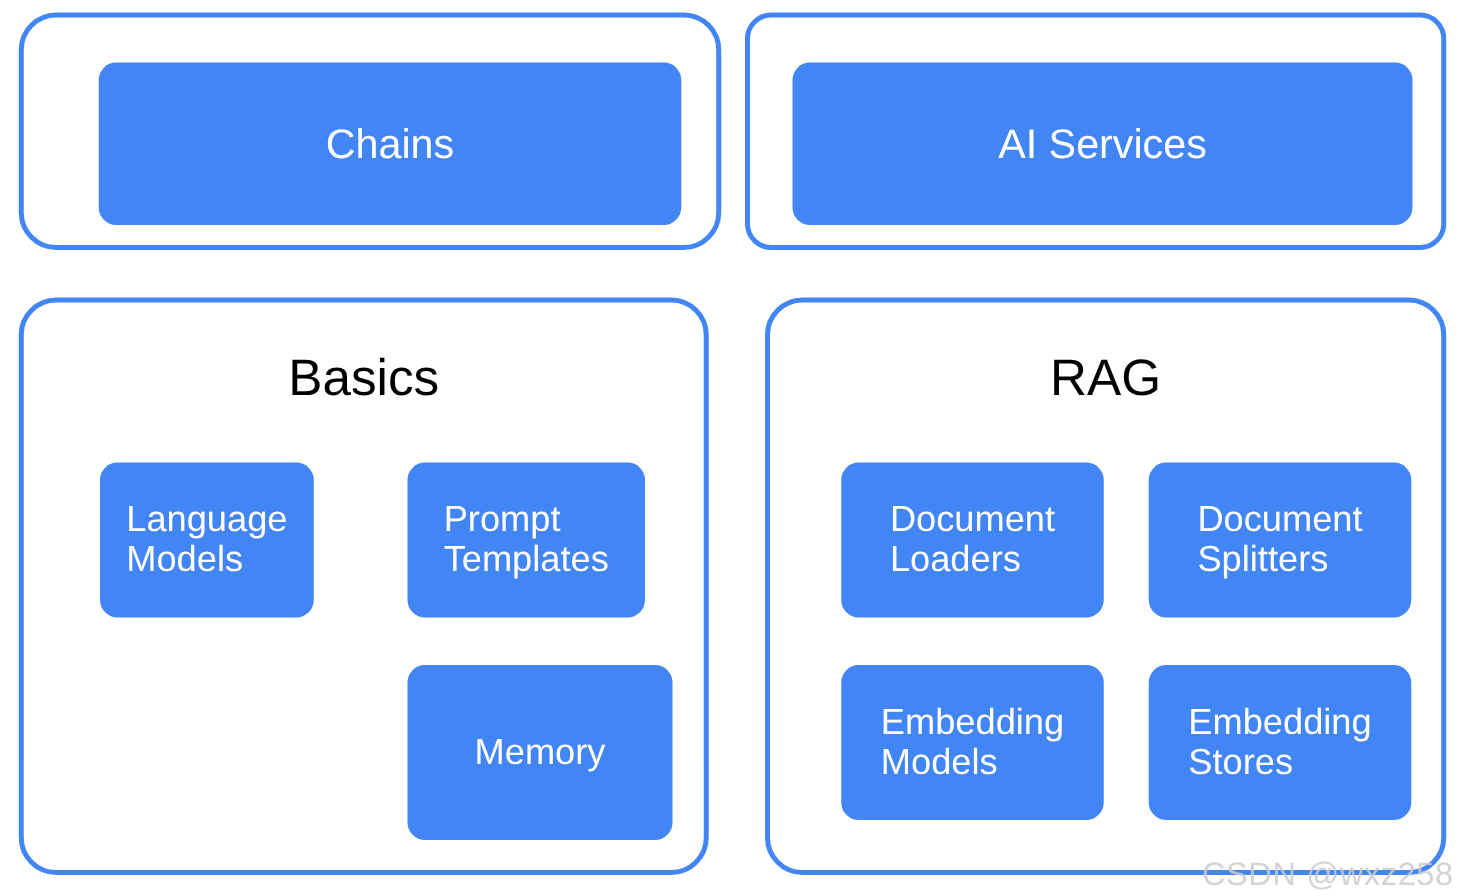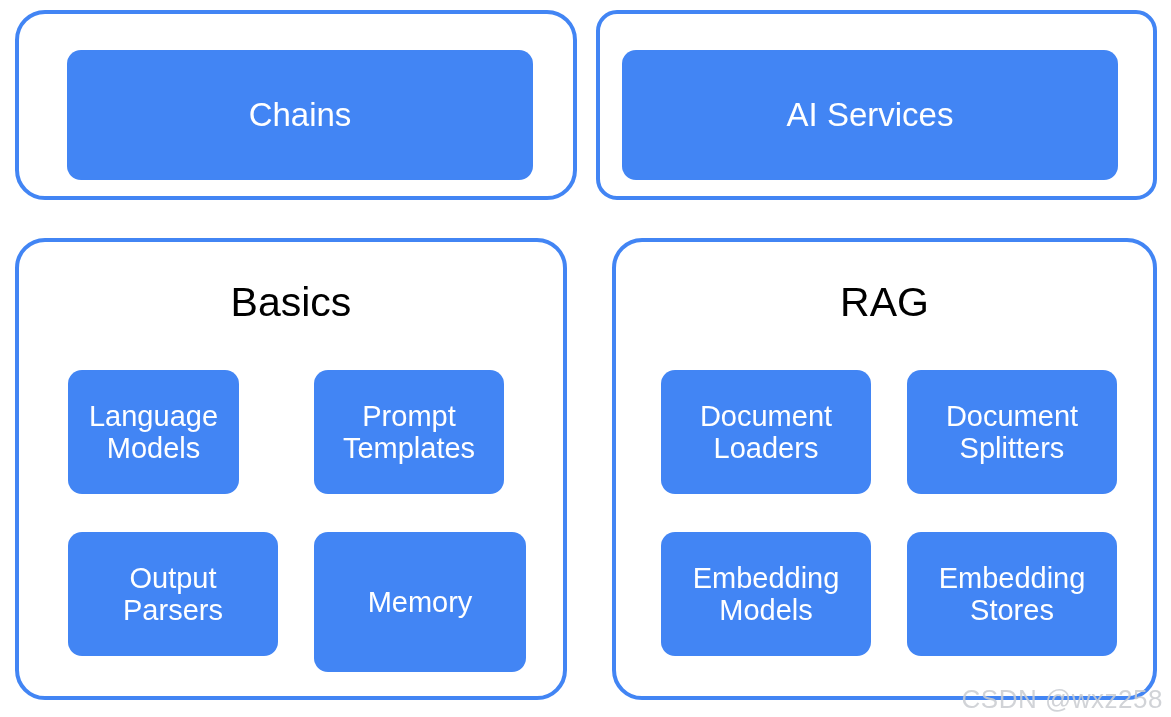--- a/index.html
+++ b/index.html
@@ -51,23 +51,23 @@
   
   .node {
     position: absolute;
     box-sizing: border-box;
     background: #4285f4;
     border-radius: 14px;
     color: #ffffff;
     display: flex;
     align-items: center;
     justify-content: center;
-    text-align: center;
     line-height: 1.12;
     white-space: pre-line;
+    margin-left: 12px;
   }
 
   .node.big { font-size: 33px; }
   .node.small { font-size: 29px; }
 
   
   #node-chains      { left: 48px; top: 36px; width: 466px; height: 130px; }
   #node-ai-services { left: 22px; top: 36px; width: 496px; height: 130px; }
 
   
@@ -107,22 +107,20 @@
   <div class="group" id="group-top-right">
     <div class="node big" id="node-ai-services">AI Services</div>
   </div>
 
   <div class="group" id="group-basics">
     <div class="group-title">Basics</div>
     <div class="node small" id="node-language-models">Language
 Models</div>
     <div class="node small" id="node-prompt-templates">Prompt
 Templates</div>
-    <div class="node small" id="node-output-parsers">Output
-Parsers</div>
     <div class="node small" id="node-memory">Memory</div>
   </div>
 
   <div class="group" id="group-rag">
     <div class="group-title">RAG</div>
     <div class="node small" id="node-document-loaders">Document
 Loaders</div>
     <div class="node small" id="node-document-splitters">Document
 Splitters</div>
     <div class="node small" id="node-embedding-models">Embedding

